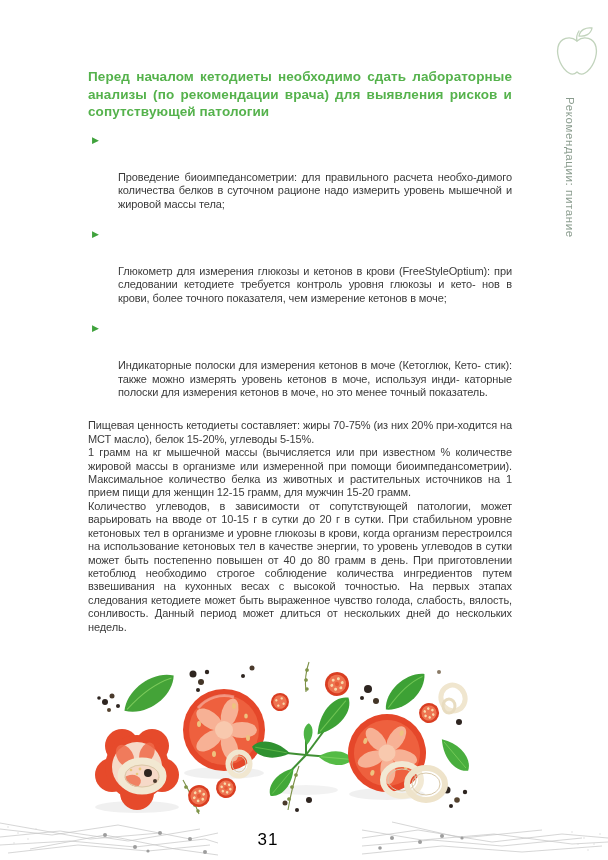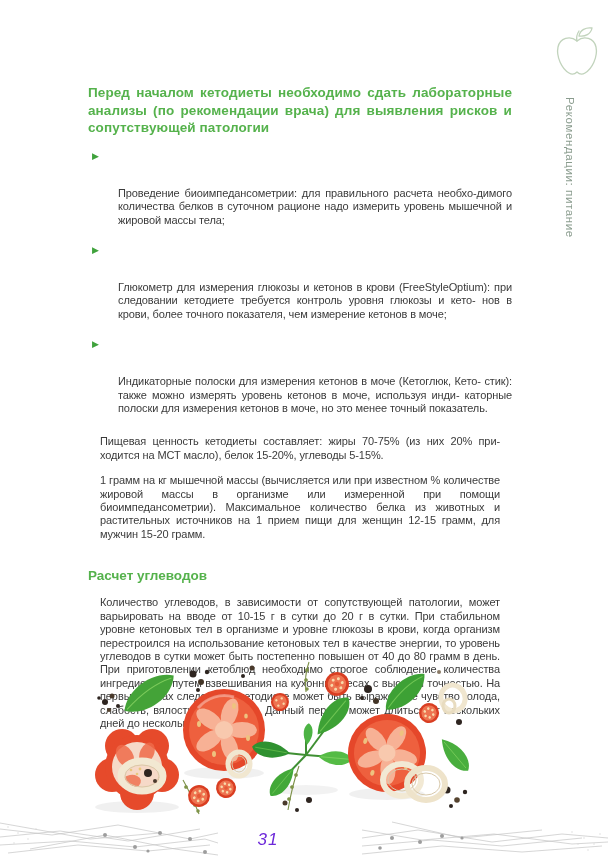--- a/index.html
+++ b/index.html
@@ -1,52 +1,52 @@
 <!DOCTYPE html>
 <html><head>
 <meta charset="utf-8">
 <style>
   html,body{margin:0;padding:0;}
   body{
     width:608px;height:860px;position:relative;background:#ffffff;
     font-family:"Liberation Sans",sans-serif;overflow:hidden;
   }
-  .content{position:absolute;left:88px;top:84px;width:424px;}
+  .content{position:absolute;left:88px;top:68px;width:424px;}
   .intro-heading{
     margin:0;font-size:13.5px;font-weight:bold;color:#55b24c;
     line-height:17.6px;text-align:justify;text-align-last:left;letter-spacing:.1px;
   }
   .bullets{list-style:none;margin:13px 0 0;padding:0;}
   .bullets li{display:flex;margin-bottom:17px;}
   .bullet-marker{
     flex:none;width:26px;padding-left:4px;color:#3fa23c;
     font-size:9px;line-height:13px;
   }
   .bullet-text,.para{
     font-size:11px;line-height:13.4px;color:#3b3b3b;letter-spacing:-.1px;
     text-align:justify;text-align-last:left;
   }
   .bullet-text{flex:1;margin-top:37px;}
-  .para{margin:12px;}
+  .para{margin:0;}
   .p-nutrition{margin-top:20px;}
   .section-title{
     margin:21px 0 13px;font-size:13.5px;font-weight:bold;color:#55b24c;
   }
   .section-carbs .section-title{margin-top:27px;}
   .sidebar-label{
     position:absolute;top:97px;left:564px;writing-mode:vertical-rl;
     font-size:11.5px;letter-spacing:.6px;color:#8a9c8e;white-space:nowrap;
   }
   .apple-icon{position:absolute;left:554px;top:25px;}
   .veg{position:absolute;left:85px;top:660px;}
   .net-left{position:absolute;left:0;top:815px;}
   .net-right{position:absolute;left:362px;top:812px;}
   .page-number{
     position:absolute;left:0;top:830px;width:536px;text-align:center;
-    font-size:17px;color:#6d28d9;letter-spacing:1px;font-style:italic;
+    font-size:17px;color:#000000;letter-spacing:1px;
   }
 </style>
 </head>
 <body>
 
 <svg class="apple-icon" width="46" height="54" viewBox="0 0 46 54" fill="none" stroke="#c1d3bc" stroke-width="1.3" stroke-linecap="round" stroke-linejoin="round">
   <path d="M23 16 C16 10 6 13 4 22 C2 32 8 44 15 48 C18 50 21 49 23 47 C25 49 28 50 31 48 C38 44 44 32 42 22 C40 13 30 10 23 16 Z"></path>
   <path d="M23 16 C22 12 23 9 25 6"></path>
   <path d="M25 11 C26 5 32 2 38 3 C37 9 31 12 25 11 Z"></path>
 </svg>
@@ -71,21 +71,20 @@
     </li>
   </ul>
 
   <p class="para p-nutrition">Пищевая ценность кетодиеты составляет: жиры 70-75% (из них 20% при-ходится на МСТ масло), белок 15-20%, углеводы 5-15%.</p>
 
   <div class="section-protein">
     <p class="para">1 грамм на кг мышечной массы (вычисляется или при известном % количестве жировой массы в организме или измеренной при помощи биоимпедансометрии). Максимальное количество белка из животных и растительных источников на 1 прием пищи для женщин 12-15 грамм, для мужчин 15-20 грамм.</p>
   </div>
 
   <div class="section-carbs">
-    <h2 class="section-title">Расчет углеводов</h2>
     <p class="para">Количество углеводов, в зависимости от сопутствующей патологии, может варьировать на вводе от 10-15 г в сутки до 20 г в сутки. При стабильном уровне кетоновых тел в организме и уровне глюкозы в крови, когда организм перестроился на использование кетоновых тел в качестве энергии, то уровень углеводов в сутки может быть постепенно повышен от 40 до 80 грамм в день. При приготовлении кетоблюд необходимо строгое соблюдение количества ингредиентов путем взвешивания на кухонных весах с высокой точностью. На первых этапах следования кетодиете может быть выраженное чувство голода, слабость, вялость, сонливость. Данный период может длиться от нескольких дней до нескольких недель.</p>
   </div>
 </div>
 
 <svg class="veg" width="430" height="165" viewBox="0 0 430 165">
 
   <ellipse cx="52" cy="147" rx="42" ry="6" fill="#000" opacity="0.06"></ellipse>
   <ellipse cx="139" cy="113" rx="40" ry="6" fill="#000" opacity="0.06"></ellipse>
   <ellipse cx="302" cy="134" rx="38" ry="6" fill="#000" opacity="0.06"></ellipse>
   <ellipse cx="221" cy="130" rx="32" ry="5" fill="#000" opacity="0.05"></ellipse>

